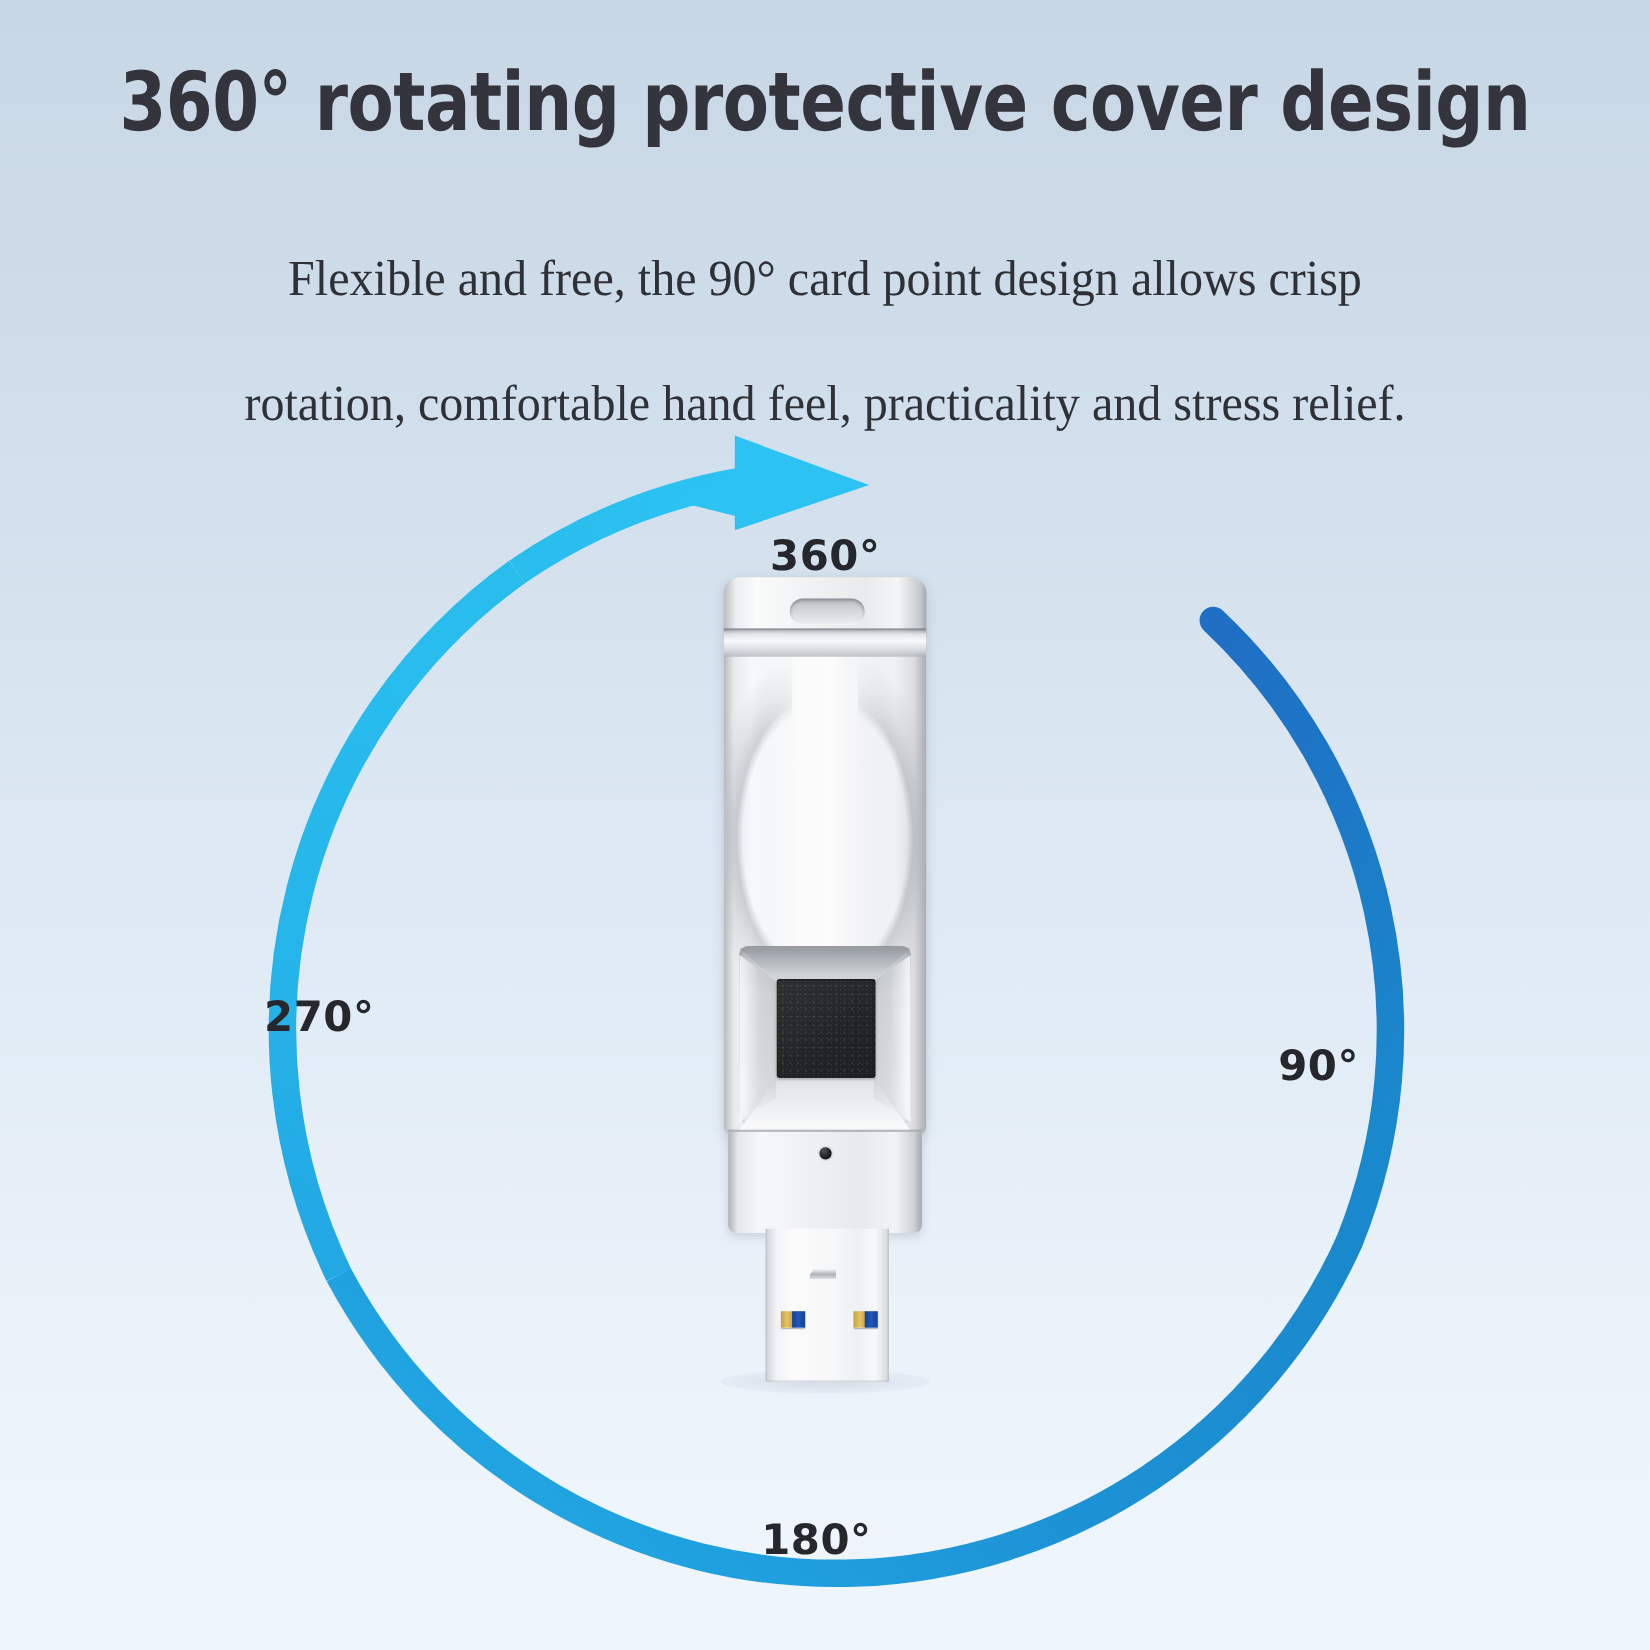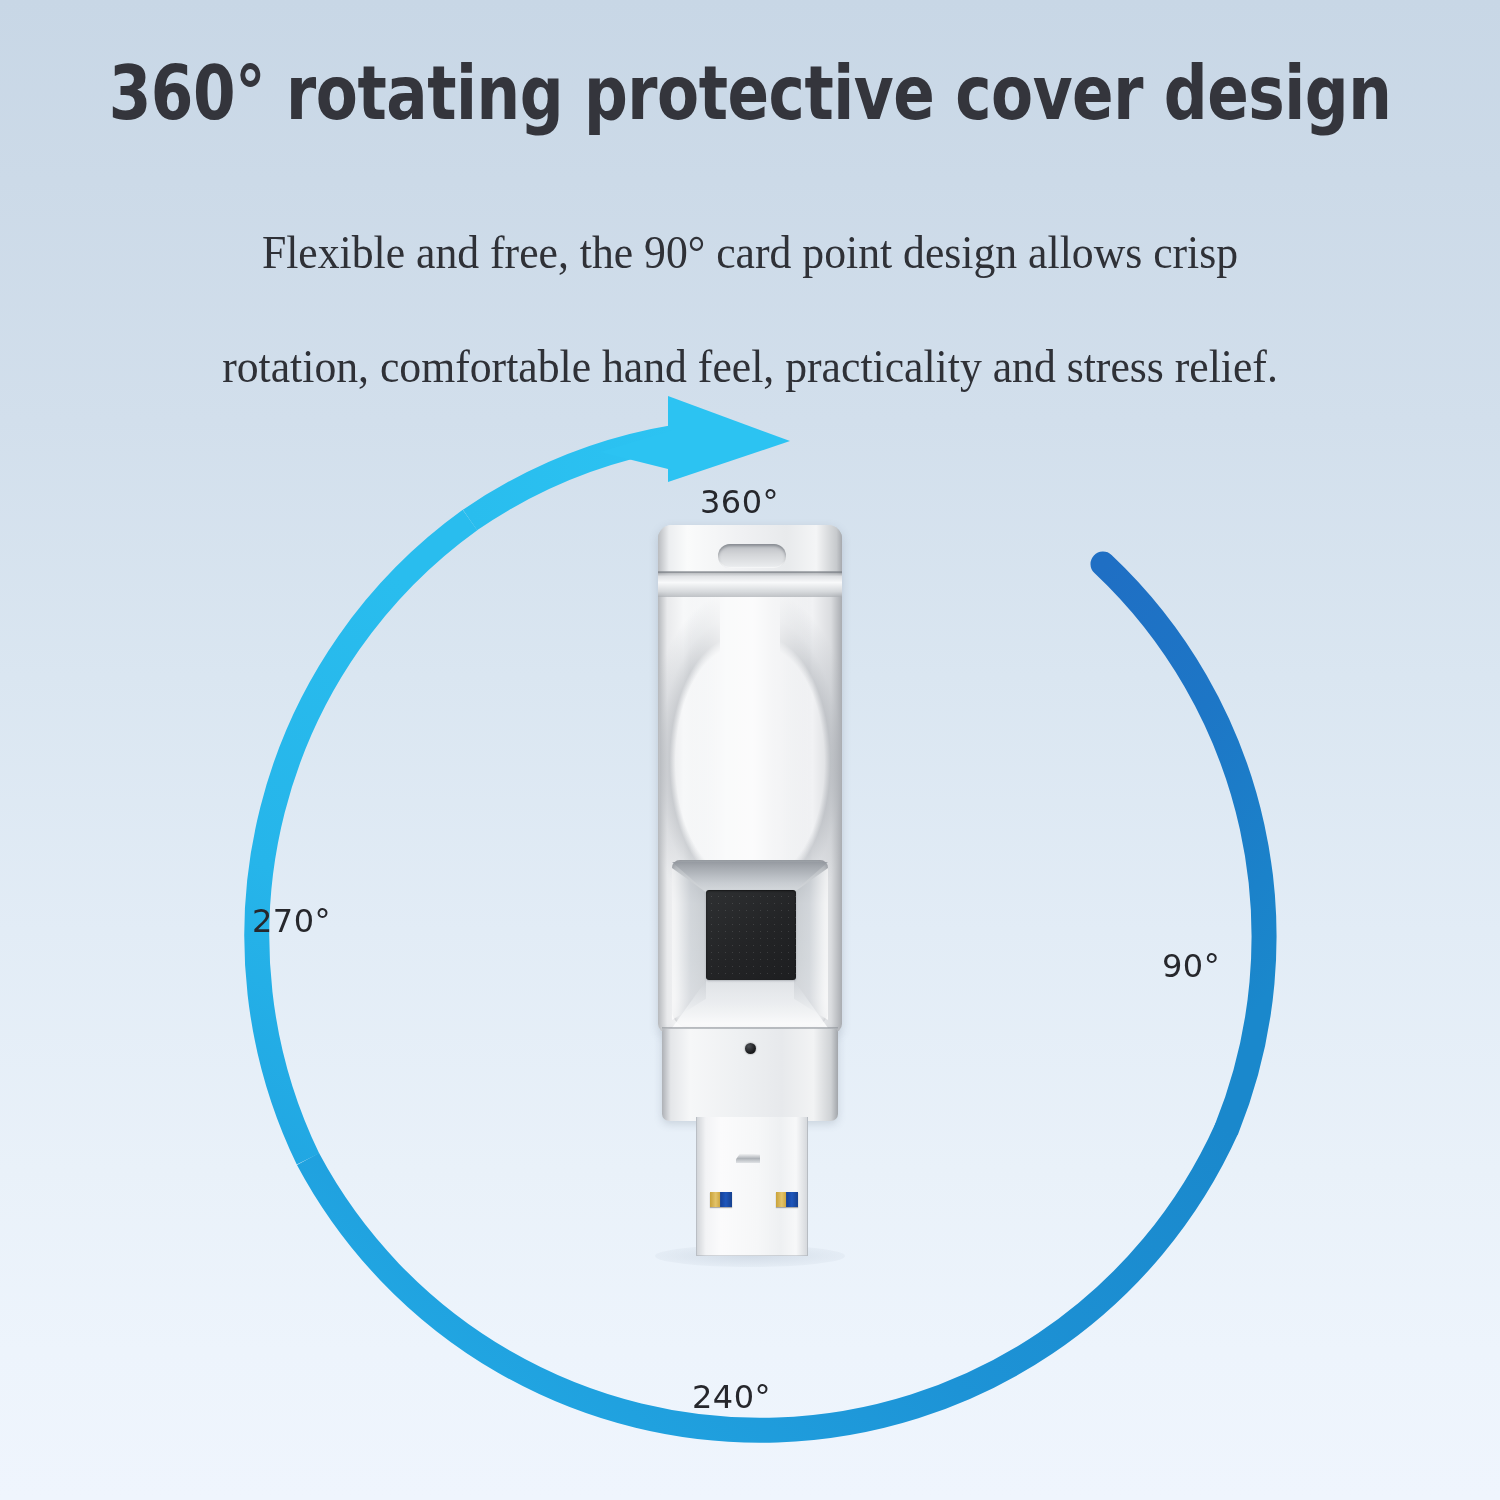--- a/index.html
+++ b/index.html
@@ -68,30 +68,30 @@
     left: 0;
     top: 0;
     width: 1500px;
     height: 1500px;
   }
 
   
   .deg-label {
     position: absolute;
     font-family: "DejaVu Sans", "Liberation Sans", sans-serif;
-    font-weight: 400;
-    font-size: 32px;
+    font-weight: 700;
+    font-size: 38px;
     color: #26272c;
     letter-spacing: 0.5px;
     white-space: nowrap;
   }
   #deg-360 { left: 700px;  top: 483px; }
   #deg-90  { left: 1162px; top: 947px; }
   #deg-180 { left: 692px;  top: 1378px; }
-  #deg-270 { left: 252px;  top: 902px; }
+  #deg-270 { left: 240px;  top: 902px; }
 
   
   #drive {
     position: absolute;
     left: 650px;
     top: 525px;
     width: 200px;
     height: 735px;
   }
 
@@ -437,21 +437,21 @@
 
     <path d="M 470 520 A 512 512 0 0 1 676 437" fill="none" stroke="url(#gradTop)" stroke-width="25"></path>
 
     <polygon points="668,396 668,482 790,441" fill="#2cc3f2"></polygon>
 
     <path d="M 600 452 L 672 430 L 672 470 Z" fill="#2cc3f2"></path>
   </svg>
 
   <div class="deg-label" id="deg-360">360°</div>
   <div class="deg-label" id="deg-90">90°</div>
-  <div class="deg-label" id="deg-180">240°</div>
+  <div class="deg-label" id="deg-180">180°</div>
   <div class="deg-label" id="deg-270">270°</div>
 
   <div class="drive-shadow"></div>
 
   <div id="drive">
 
     <div class="cover-shell"></div>
     <div class="waist-left"></div>
     <div class="waist-right"></div>
     <div class="cover-center-gloss"></div>

